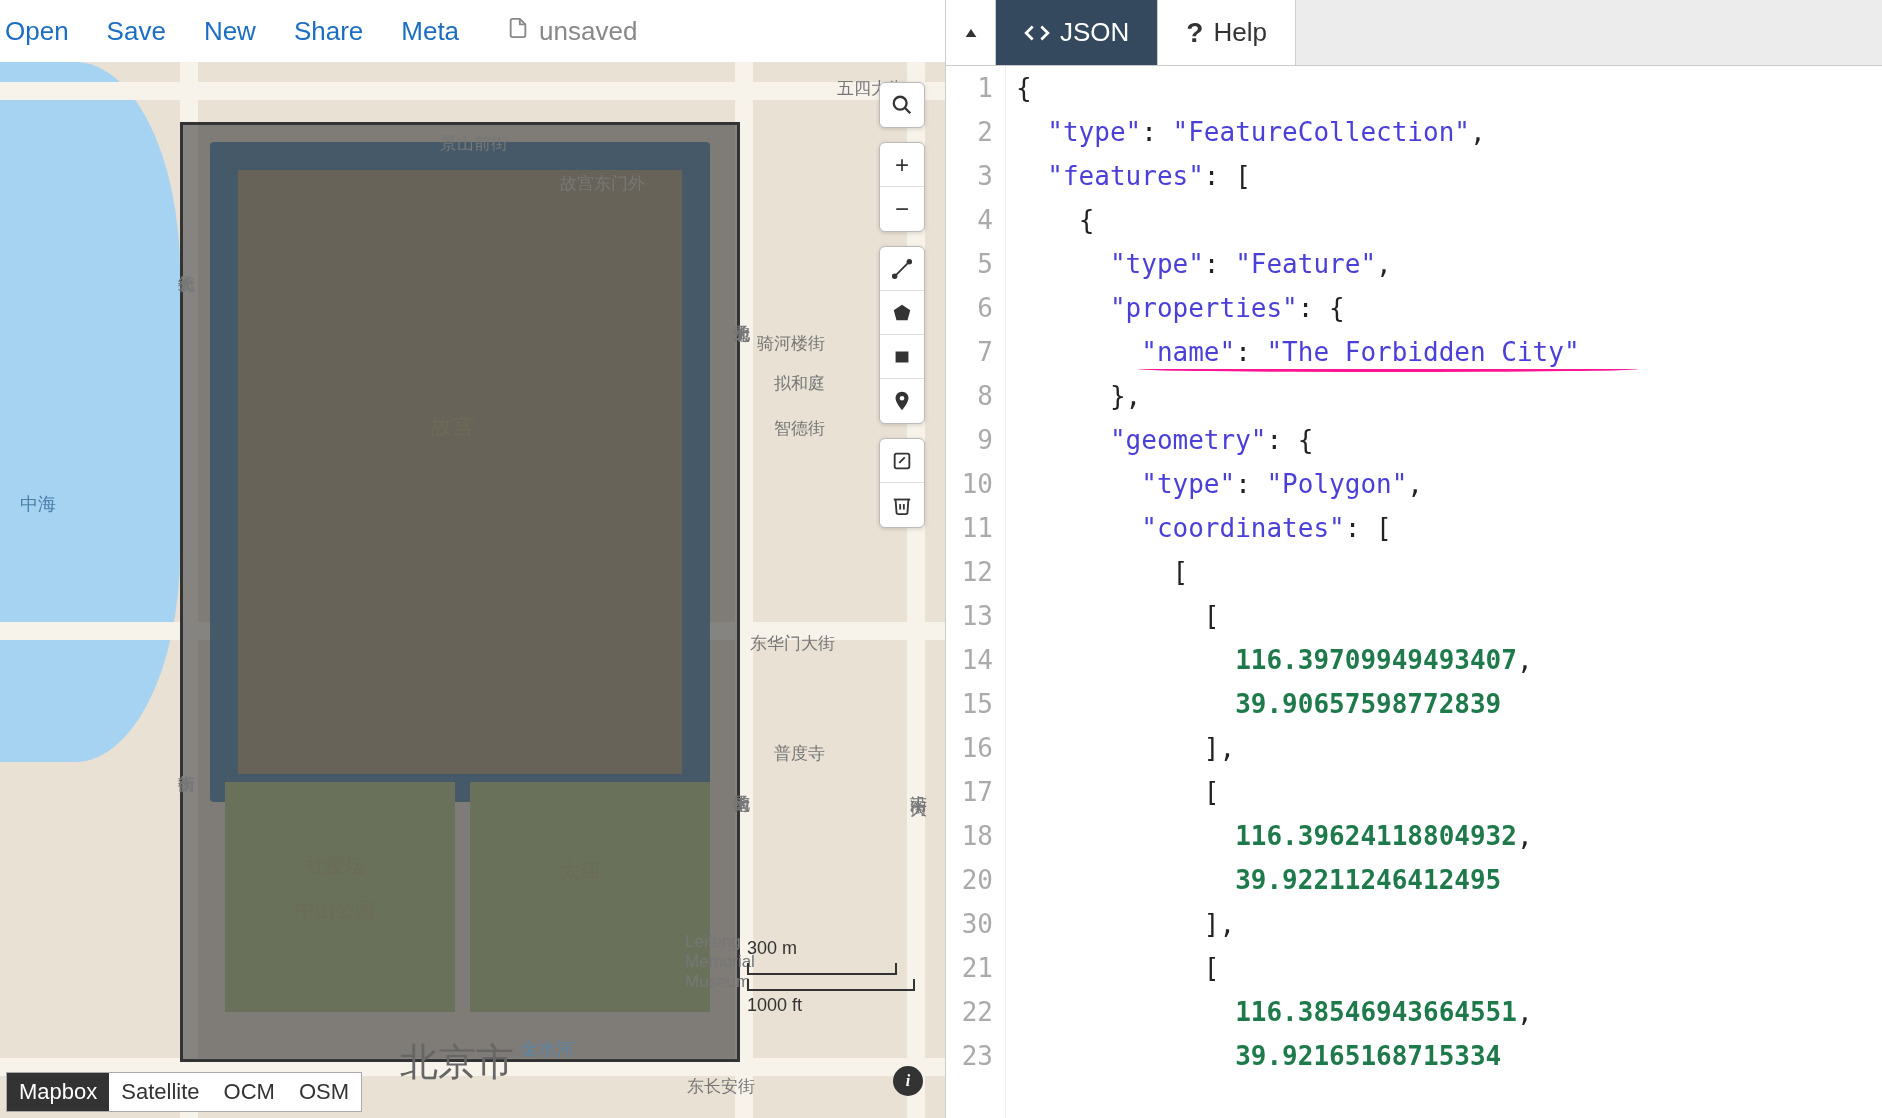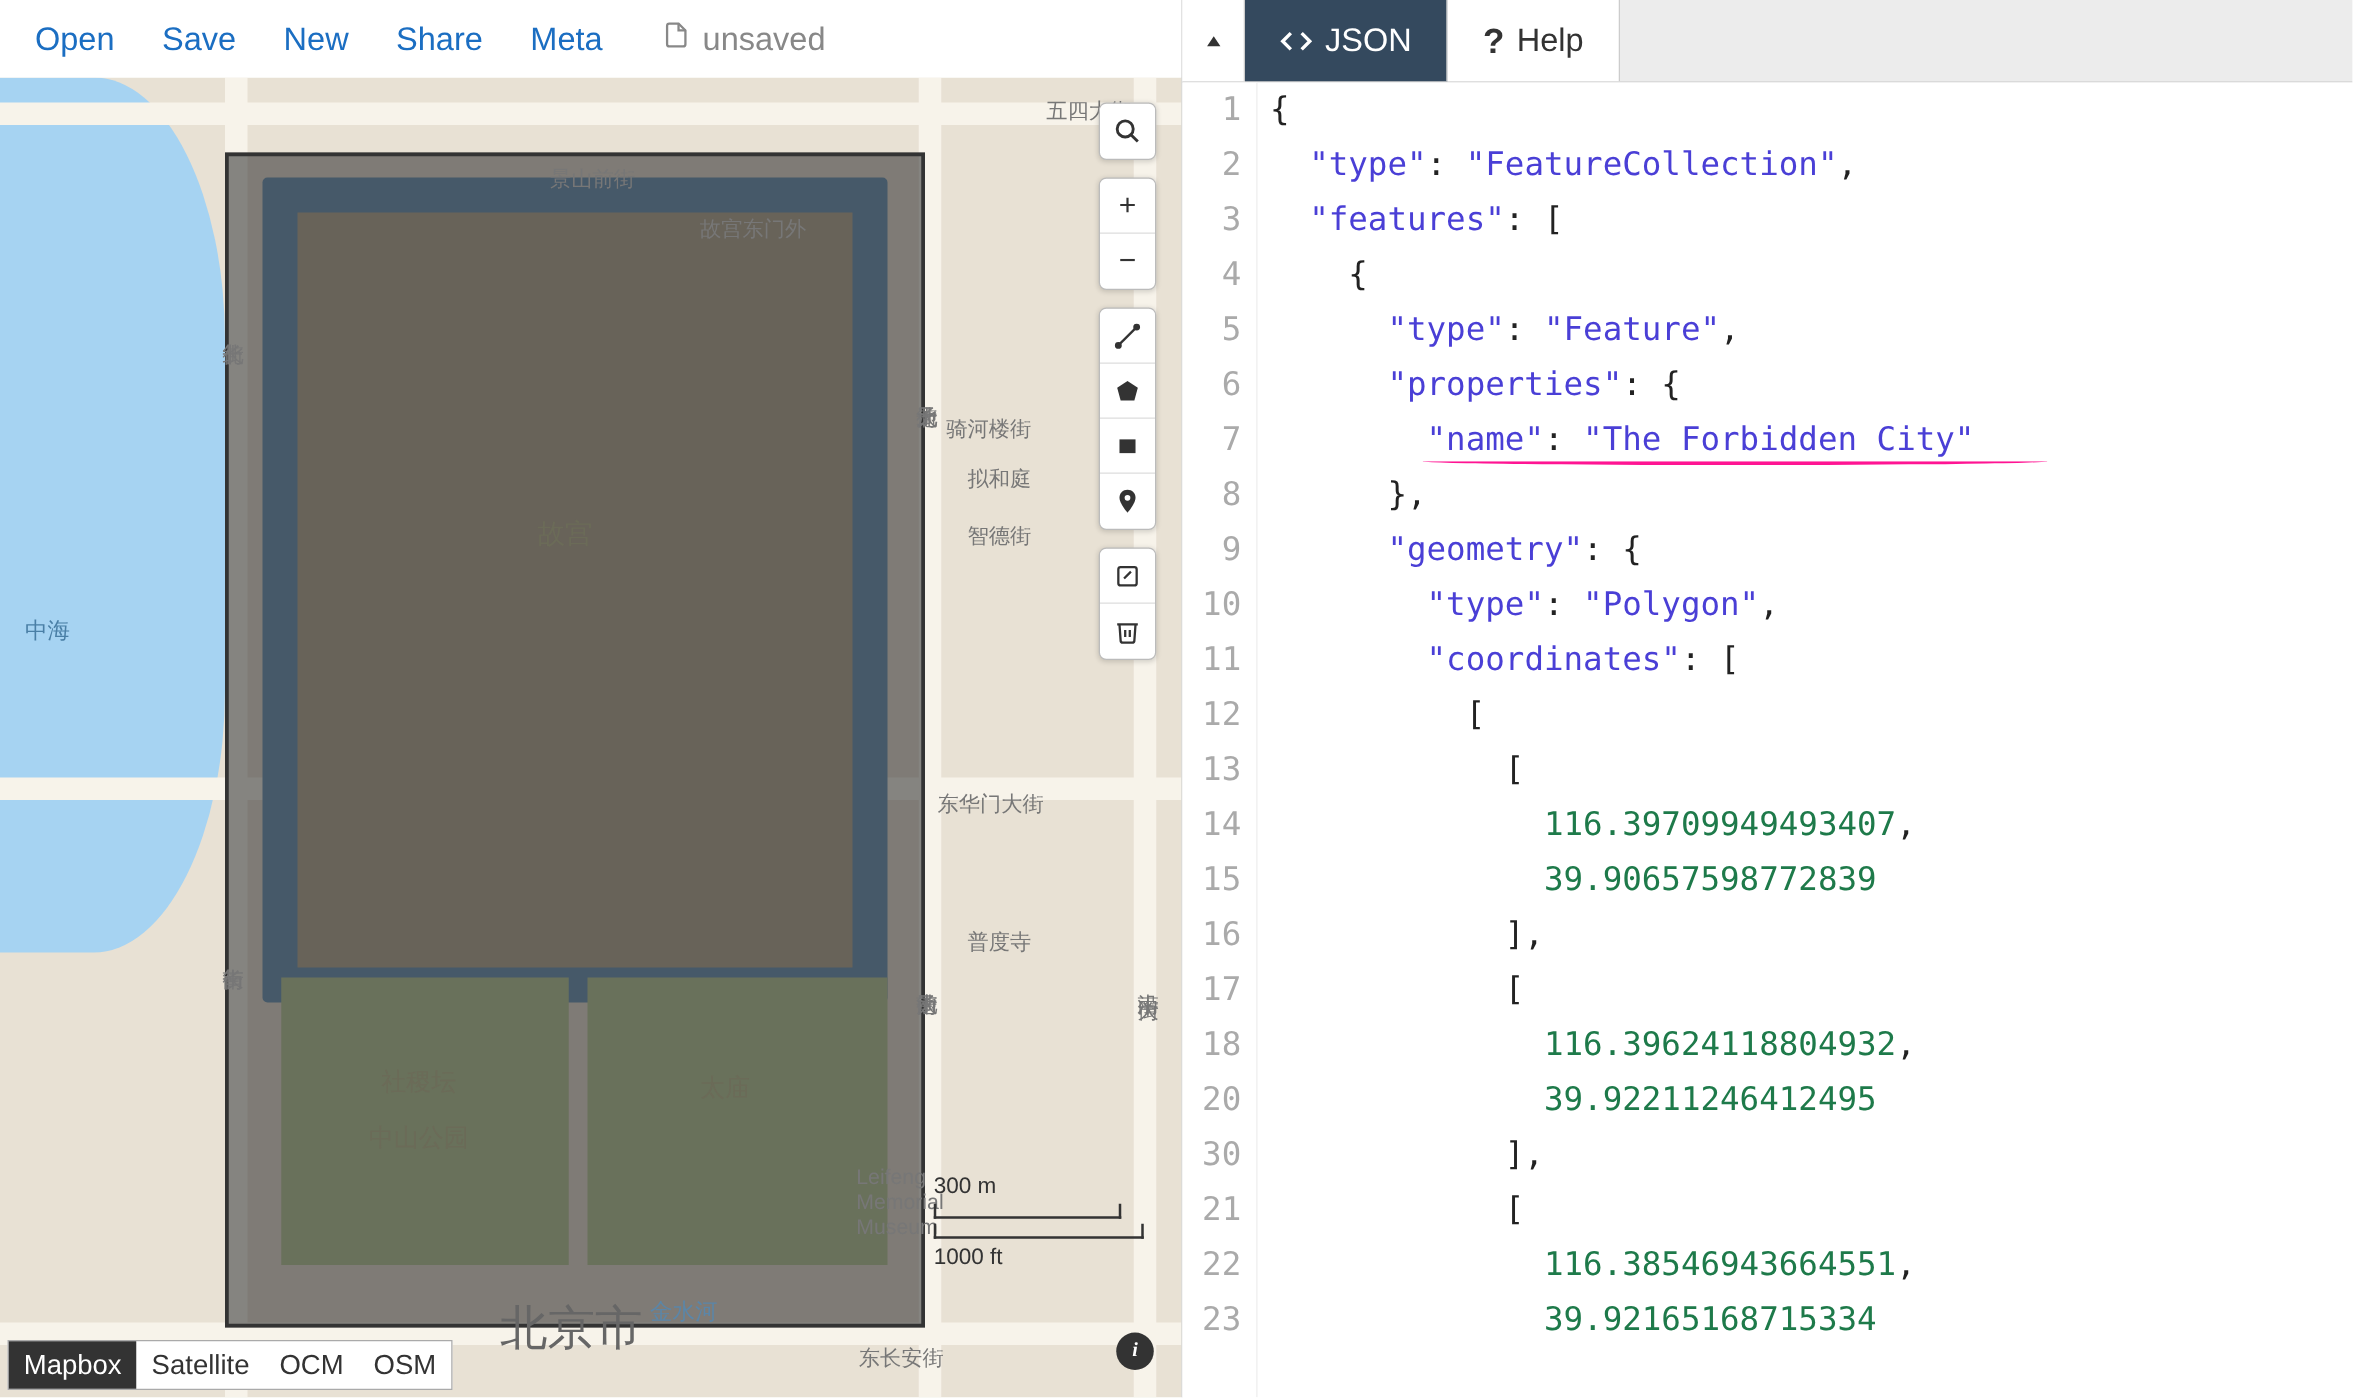--- a/index.html
+++ b/index.html
@@ -22,21 +22,21 @@
   flex: 1;
   height: 100%;
   display: flex;
   flex-direction: column;
   border-left: 1px solid #ccc;
 }
 .top-menu {
   height: 62px;
   display: flex;
   align-items: center;
-  padding: 0 28px;
+  padding: 0 5px;
   gap: 38px;
   font-size: 26px;
   background: #fff;
   z-index: 10;
 }
 .top-menu a {
   color: #1b6ec2;
   text-decoration: none;
   cursor: pointer;
 }
@@ -214,21 +214,21 @@
   user-select:none;
 }
 .code {
   flex:1;
   padding-left:10px;
   white-space:pre;
   position:relative;
 }
 .tok-key { color:#4a3fd6; }
 .tok-val { color:#4a3fd6; }
-.tok-num { color:#1e7a4a; }
+.tok-num { color:#1e7a4a;font-weight:bold; }
 .tok-punc { color:#222; }
 .underline-mark {
   position:absolute;
   height:6px;
   border-bottom:3px solid #ff1493;
   border-radius:50%;
 }
 </style>
 </head>
 <body>

